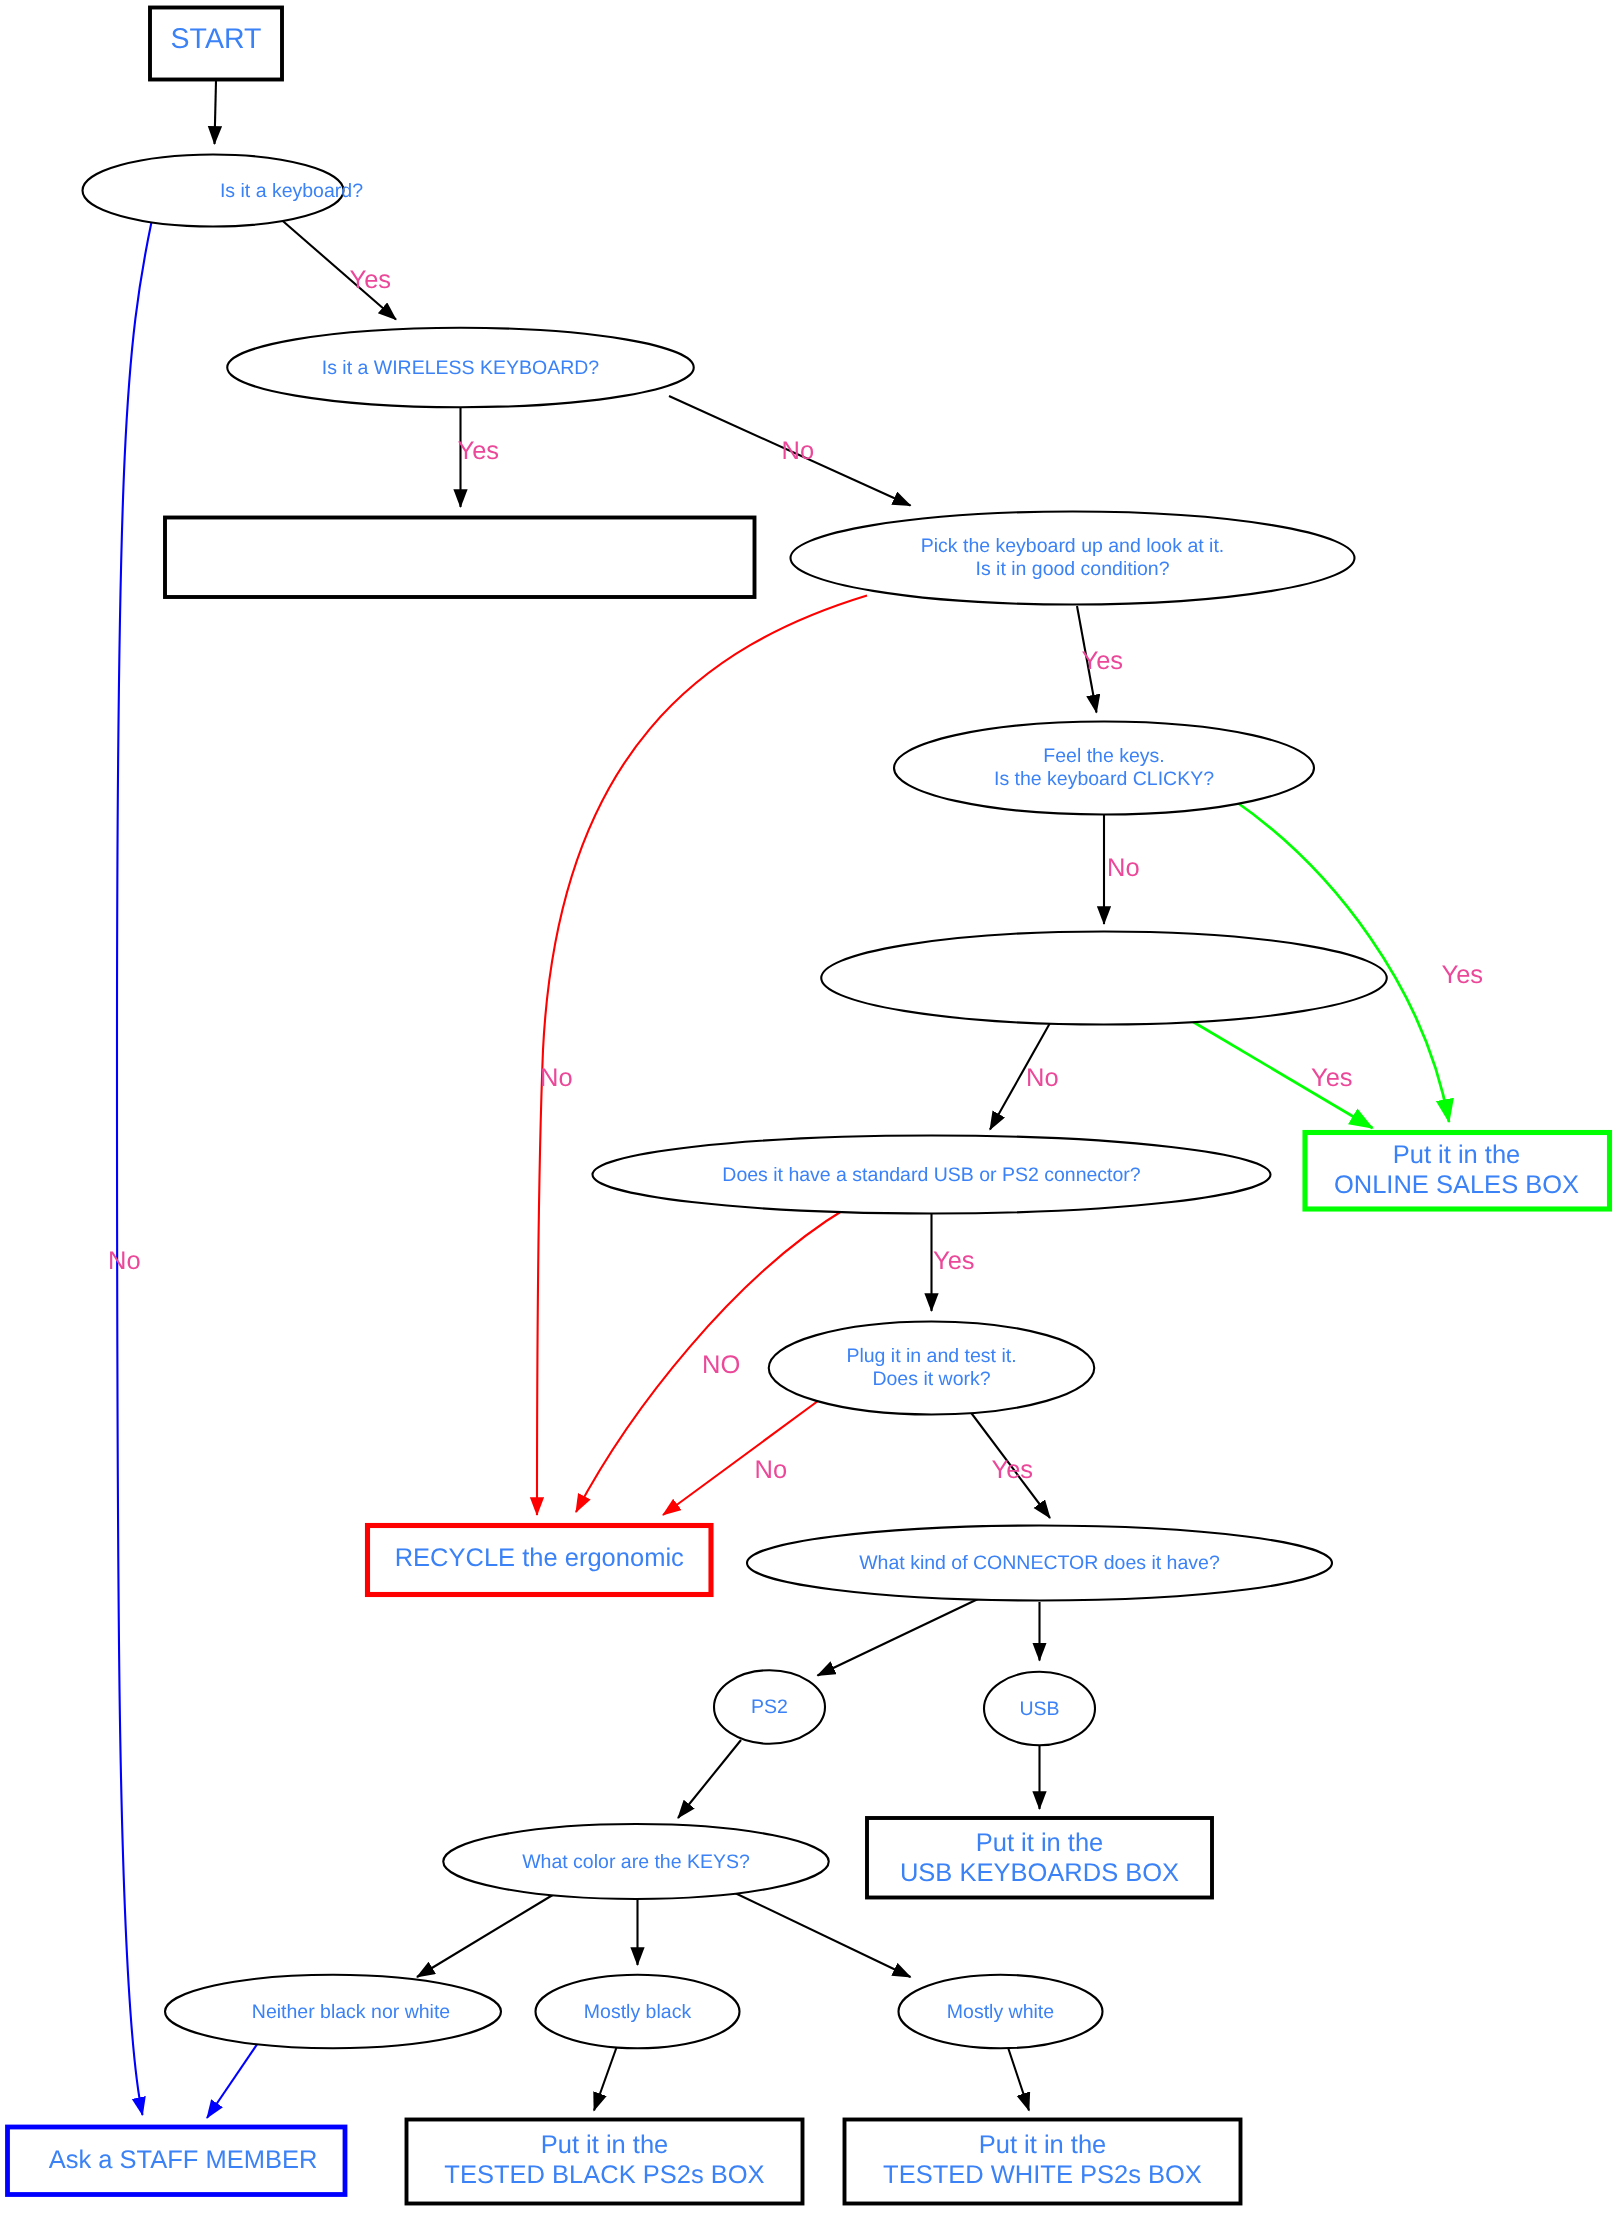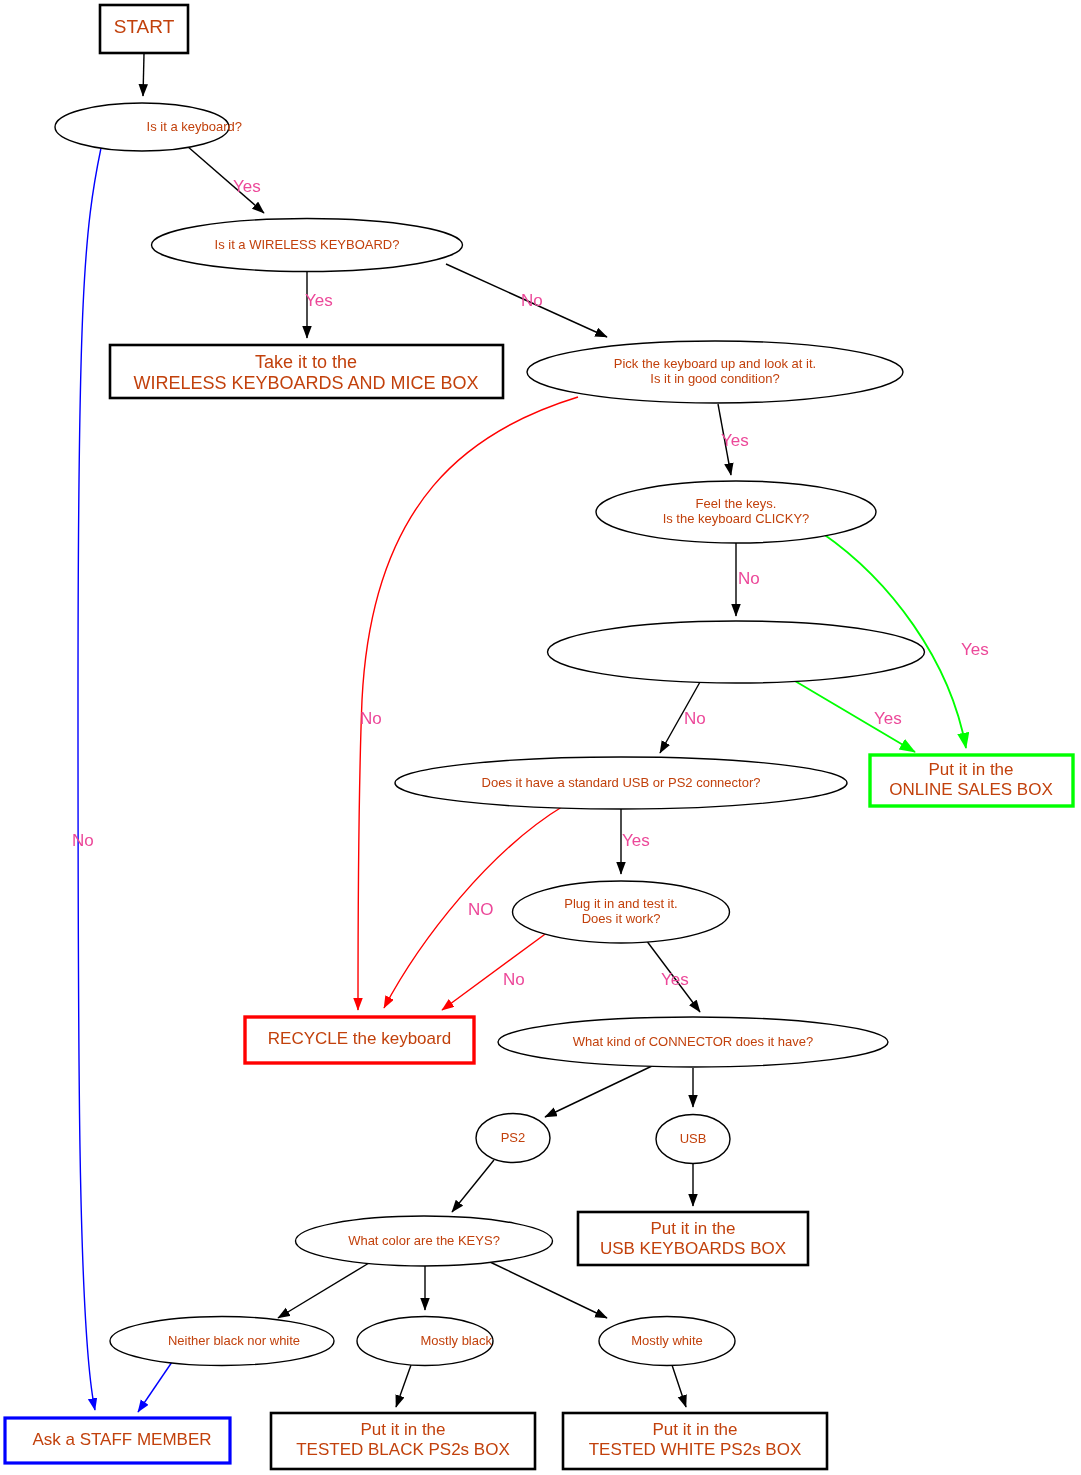--- a/index.html
+++ b/index.html
@@ -18,21 +18,21 @@
   svg.layer {
     position: absolute;
     left: 0;
     top: 0;
     width: 1081px;
     height: 1475px;
   }
   .node-label {
     position: absolute;
     text-align: center;
-    color: #c2410c;
+    color: #3b82f6;
     line-height: 1.18;
     white-space: pre;
     pointer-events: none;
   }
   .edge-label {
     position: absolute;
     color: #ec4899;
     white-space: pre;
     pointer-events: none;
   }
@@ -154,40 +154,38 @@
     <ellipse cx="425" cy="1341" rx="68" ry="24.5" fill="#ffffff" stroke="#000000" stroke-width="1.4"></ellipse>
     <ellipse cx="667" cy="1341" rx="68" ry="24.5" fill="#ffffff" stroke="#000000" stroke-width="1.4"></ellipse>
     <rect x="5" y="1418" width="225" height="45" fill="#ffffff" stroke="#0000ff" stroke-width="3.2"></rect>
     <rect x="271" y="1413" width="264" height="56" fill="#ffffff" stroke="#000000" stroke-width="2.6"></rect>
     <rect x="563" y="1413" width="264" height="56" fill="#ffffff" stroke="#000000" stroke-width="2.6"></rect>
   </svg>
 
   <div class="node-label" style="left:44px; top:16px; width:200px; font-size:19px;">START</div>
   <div class="node-label" style="left:42px; top:119px; width:200px; font-size:13px;text-align:right;">Is it a keyboard?</div>
   <div class="node-label" style="left:157px; top:237px; width:300px; font-size:13px;">Is it a WIRELESS KEYBOARD?</div>
-  <div class="node-label" style="left:106px; top:352px; width:400px; font-size:18px;">Take it to the
-WIRELESS KEYBOARDS AND MICE BOX</div>
   <div class="node-label" style="left:535px; top:356px; width:360px; font-size:13px;">Pick the keyboard up and look at it.
 Is it in good condition?</div>
   <div class="node-label" style="left:606px; top:496px; width:260px; font-size:13px;">Feel the keys.
 Is the keyboard CLICKY?</div>
   <div class="node-label" style="left:871px; top:760px; width:200px; font-size:17px;">Put it in the
 ONLINE SALES BOX</div>
   <div class="node-label" style="left:401px; top:775px; width:440px; font-size:13px;">Does it have a standard USB or PS2 connector?</div>
   <div class="node-label" style="left:516px; top:896px; width:210px; font-size:13px;">Plug it in and test it.
 Does it work?</div>
-  <div class="node-label" style="left:247px; top:1029px; width:225px; font-size:17px;">RECYCLE the keyboard</div>
+  <div class="node-label" style="left:247px; top:1029px; width:225px; font-size:17px;">RECYCLE the ergonomic</div>
   <div class="node-label" style="left:503px; top:1034px; width:380px; font-size:13px;">What kind of CONNECTOR does it have?</div>
   <div class="node-label" style="left:478px; top:1130px; width:70px; font-size:13px;">PS2</div>
   <div class="node-label" style="left:658px; top:1131px; width:70px; font-size:13px;">USB</div>
   <div class="node-label" style="left:578px; top:1219px; width:230px; font-size:17px;">Put it in the
 USB KEYBOARDS BOX</div>
   <div class="node-label" style="left:299px; top:1233px; width:250px; font-size:13px;">What color are the KEYS?</div>
   <div class="node-label" style="left:112px; top:1333px; width:244px; font-size:13px;text-align:center;">Neither black nor white</div>
-  <div class="node-label" style="left:358px; top:1333px; width:134px; font-size:13px;text-align:right;">Mostly black</div>
+  <div class="node-label" style="left:358px; top:1333px; width:134px; font-size:13px;">Mostly black</div>
   <div class="node-label" style="left:600px; top:1333px; width:134px; font-size:13px;">Mostly white</div>
   <div class="node-label" style="left:7px; top:1430px; width:230px; font-size:17px;">Ask a STAFF MEMBER</div>
   <div class="node-label" style="left:271px; top:1420px; width:264px; font-size:17px;">Put it in the
 TESTED BLACK PS2s BOX</div>
   <div class="node-label" style="left:563px; top:1420px; width:264px; font-size:17px;">Put it in the
 TESTED WHITE PS2s BOX</div>
 
   <div class="edge-label" style="left:233px; top:177px; font-size:17px;">Yes</div>
   <div class="edge-label" style="left:72px; top:831px; font-size:17px;">No</div>
   <div class="edge-label" style="left:305px; top:291px; font-size:17px;">Yes</div>

